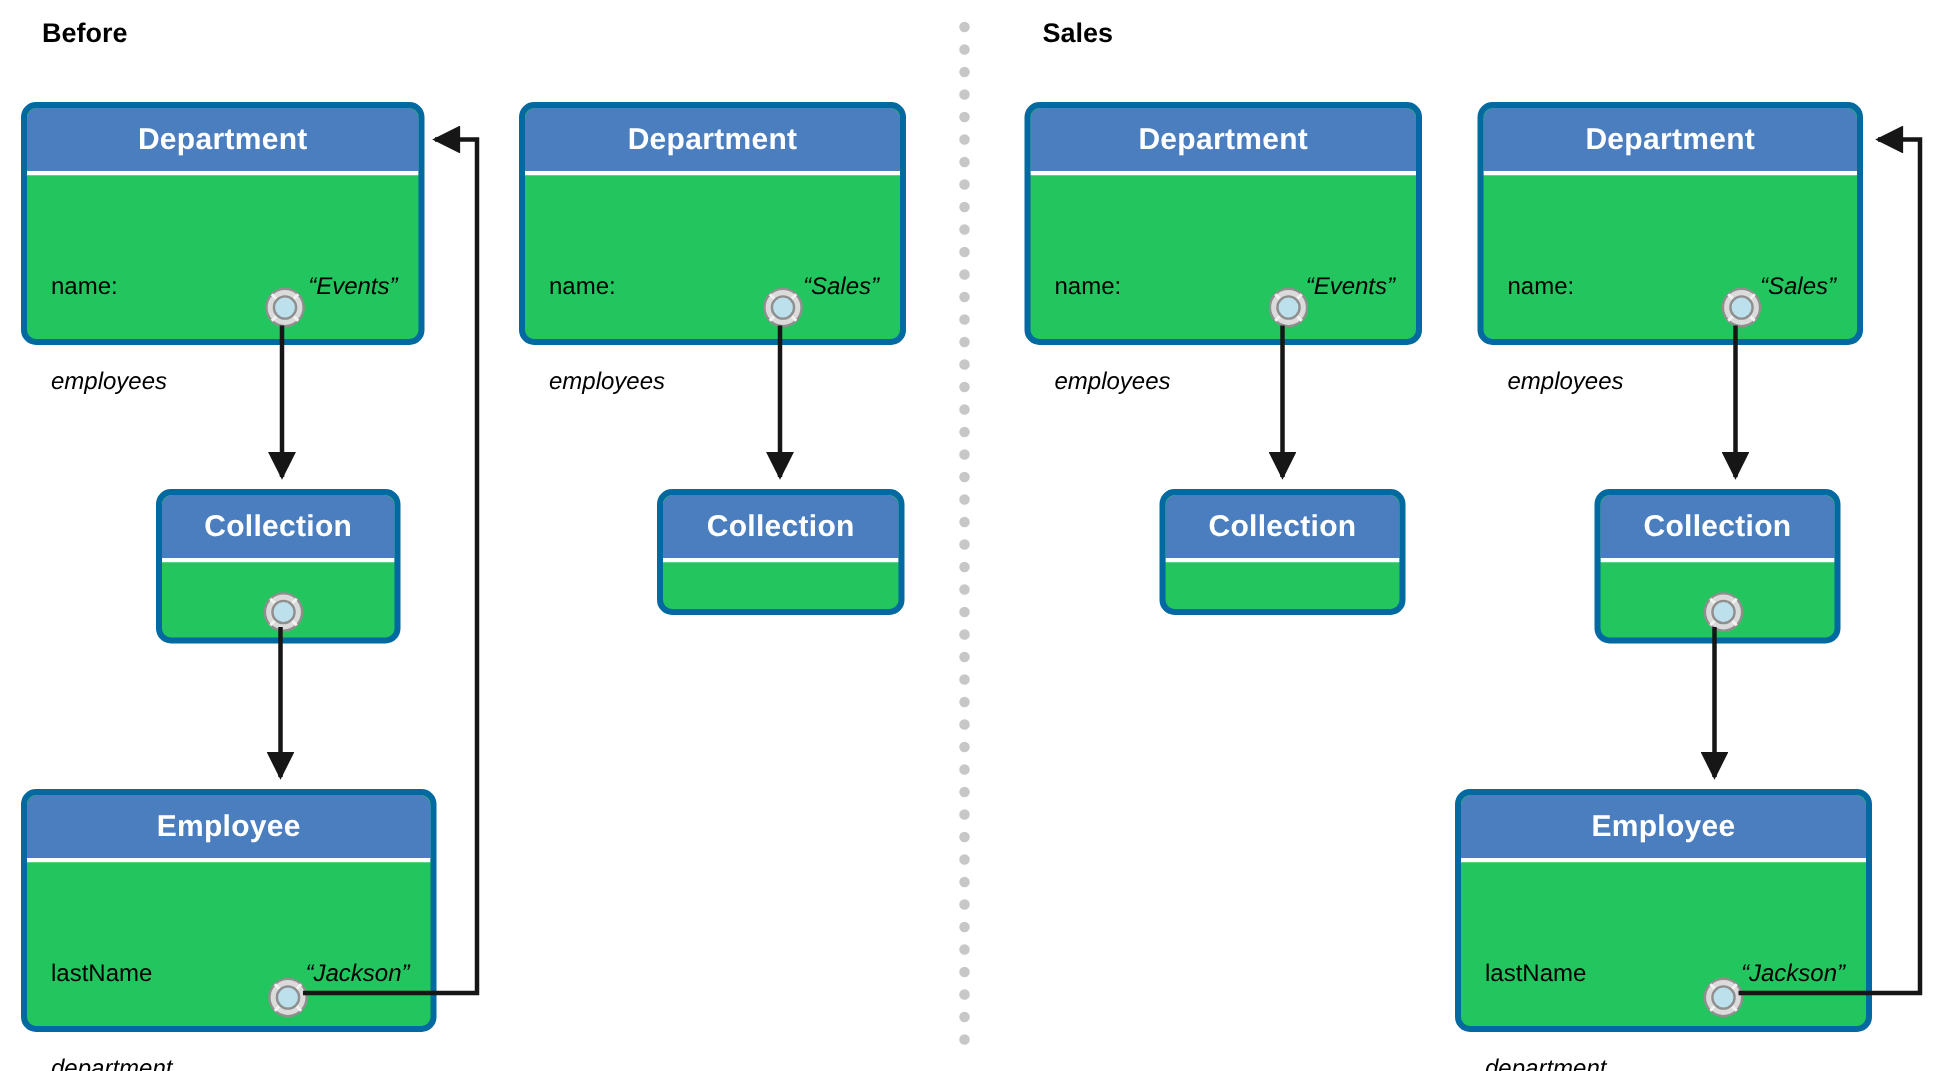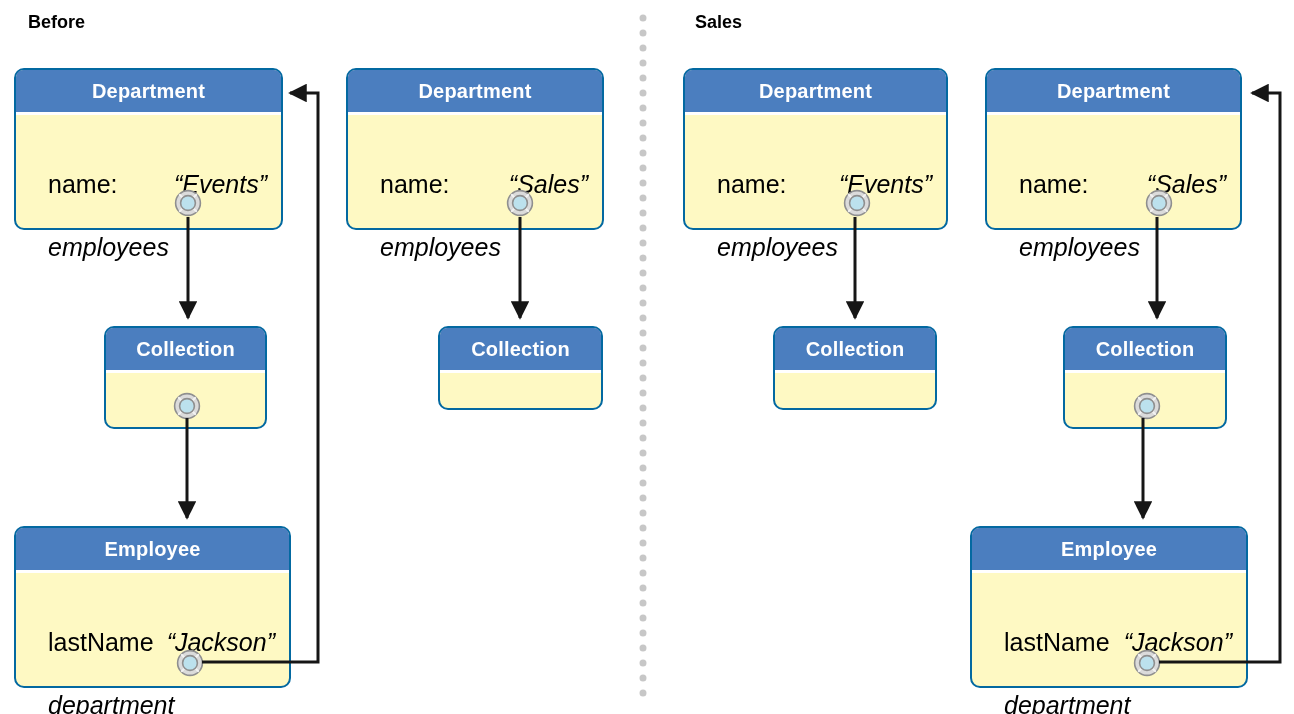--- a/index.html
+++ b/index.html
@@ -4,33 +4,33 @@
 <style>
   html,body{margin:0;padding:0;background:#ffffff;}
   .canvas{
     position:relative;width:1294px;height:714px;background:#ffffff;overflow:hidden;
     font-family:"Liberation Sans","DejaVu Sans",sans-serif;color:#000;
   }
   .section-label{
     position:absolute;top:12px;font-size:18px;font-weight:bold;color:#000;
   }
   .box{
-    position:absolute;background:#fef9c3;border:2px solid #0369a1;border-radius:10px;
+    position:absolute;background:#22c55e;border:4px solid #0369a1;border-radius:10px;
     box-sizing:border-box;
   }
   .box-header{
     height:42px;background:#4b7ebf;border-radius:7px 7px 0 0;
     display:flex;align-items:center;justify-content:center;
     color:#fff;font-size:20px;font-weight:bold;letter-spacing:.2px;
     border-bottom:3px solid #ffffff;
   }
   .row{
     position:absolute;left:0;right:0;height:40px;
-    display:flex;align-items:flex-start;justify-content:space-between;
-    padding:0 14px 0 16px;font-size:25px;margin-left:16px;
+    display:flex;align-items:center;justify-content:space-between;
+    padding:0 14px 0 16px;font-size:16px;
   }
   .row-1{top:100px;}
   .row-2{top:163px;font-style:italic;}
   .attr{white-space:nowrap;}
   .val{white-space:nowrap;font-style:italic;}
   .connector{position:absolute;width:28px;height:28px;}
   .overlay{position:absolute;left:0;top:0;pointer-events:none;}
   .arrow{stroke:#161616;stroke-width:3;fill:none;}
   .divider{stroke:#c7c7c7;stroke-width:7;stroke-linecap:round;stroke-dasharray:0 15;fill:none;}
 </style>

